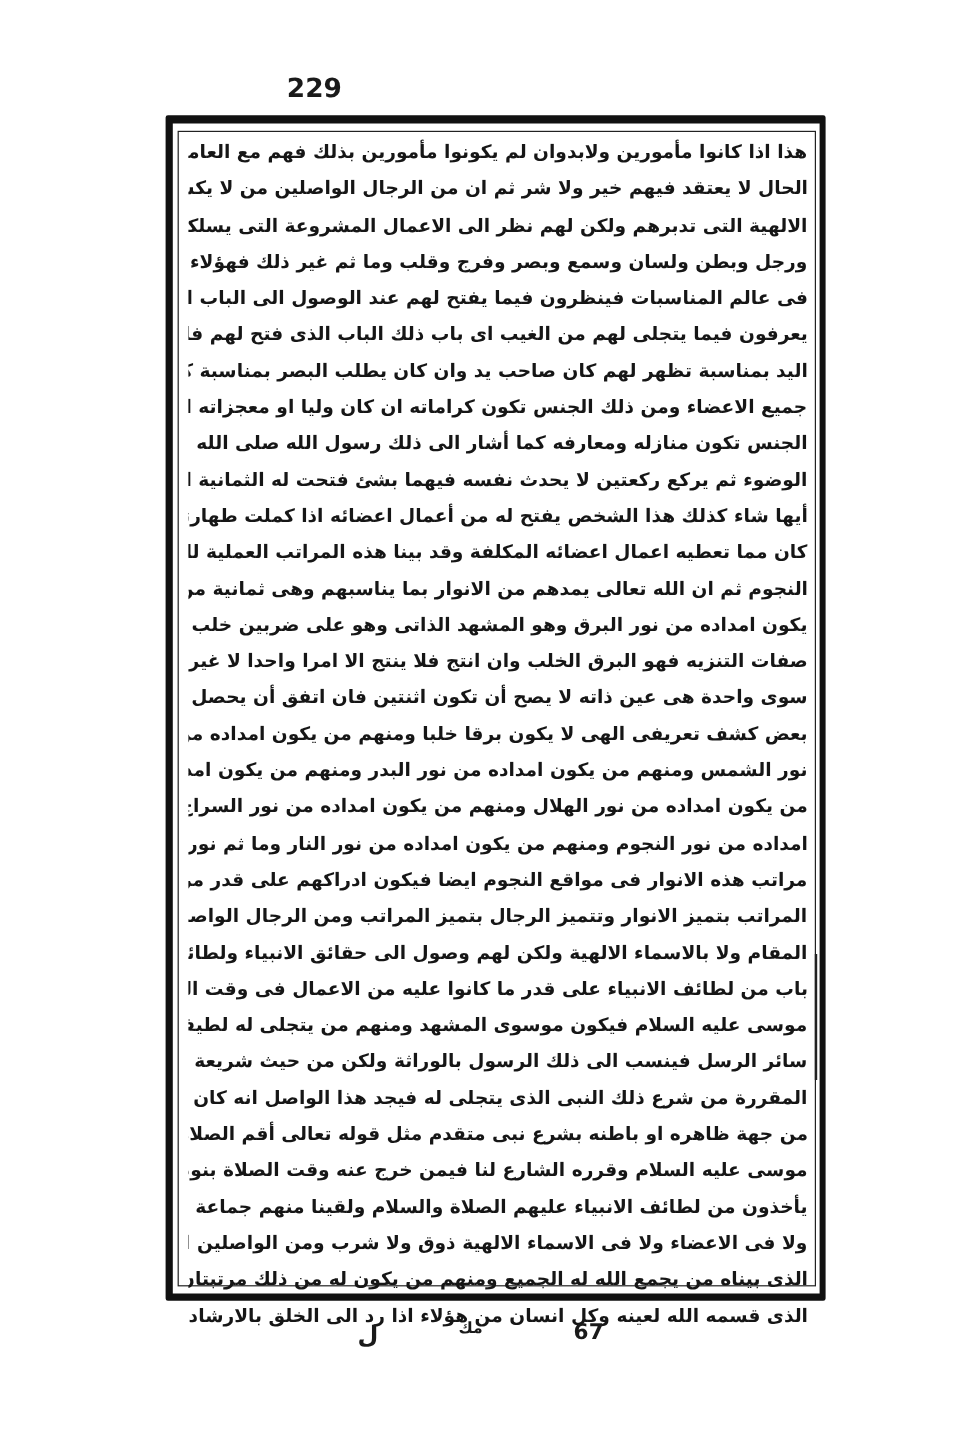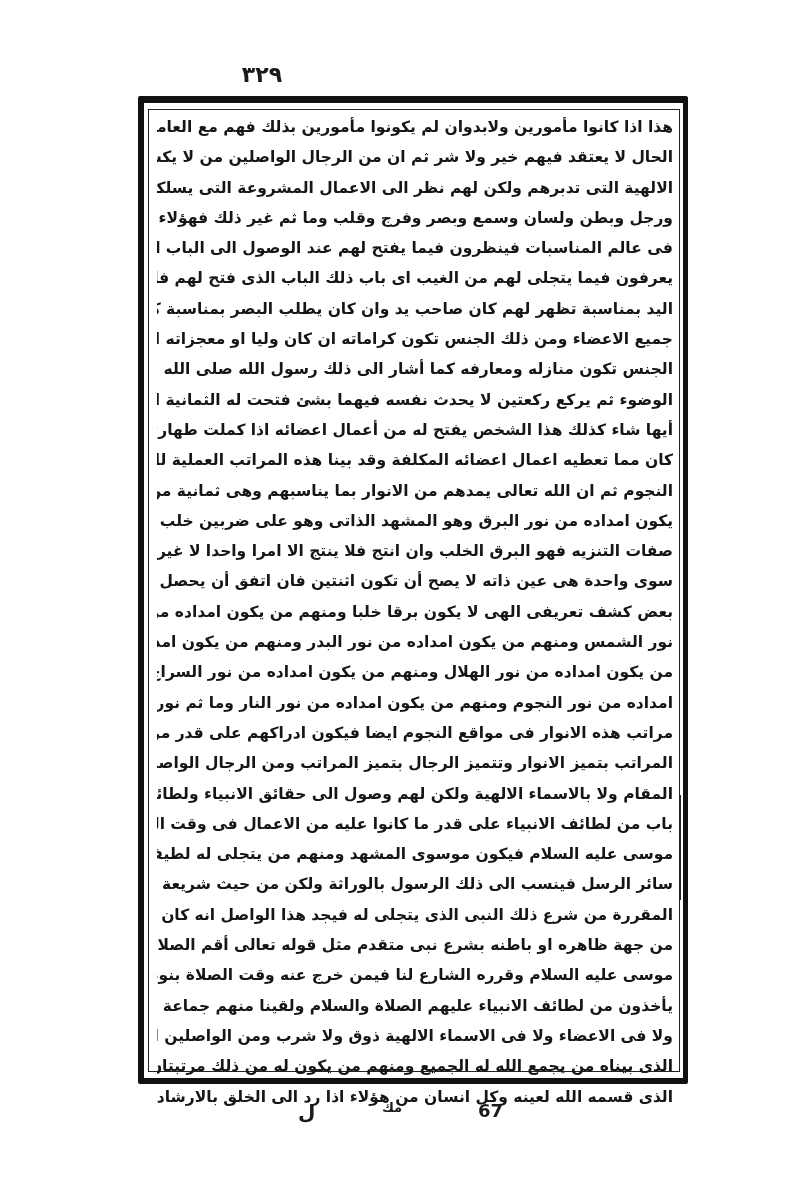--- a/index.html
+++ b/index.html
@@ -39,21 +39,21 @@
       position: absolute; top: 1100px; font-size: 20px; font-weight: bold; color: #1a1a1a;
       direction: rtl;
     }
     .fm-1 { left: 298px; }
     .fm-2 { left: 382px; font-size: 13px; }
     .fm-3 { left: 478px; font-size: 18px; }
   </style>
 </head>
 <body>
 
-<div class="page-number">٣٢٩</div>
+<div class="page-number">229</div>
 
 <div class="frame">
   <div class="frame-inner">
     <div class="text-body">
       <div class="line">هذا اذا كانوا مأمورين ولابدوان لم يكونوا مأمورين بذلك فهم مع العامة التى لم تزل مستورة</div>
       <div class="line">الحال لا يعتقد فيهم خير ولا شر ثم ان من الرجال الواصلين من لا يكشف لهم عن العلم بالاسماء</div>
       <div class="line">الالهية التى تدبرهم ولكن لهم نظر الى الاعمال المشروعة التى يسلكون بها وهى ثمانية يد</div>
       <div class="line">ورجل وبطن ولسان وسمع وبصر وفرج وقلب وما ثم غير ذلك فهؤلاء يفتح لهم عند وصولهم</div>
       <div class="line">فى عالم المناسبات فينظرون فيما يفتح لهم عند الوصول الى الباب الذى قرعوه فعند ما يفتح لهم</div>
       <div class="line">يعرفون فيما يتجلى لهم من الغيب اى باب ذلك الباب الذى فتح لهم فان كان المشهود لهم يطلب</div>

